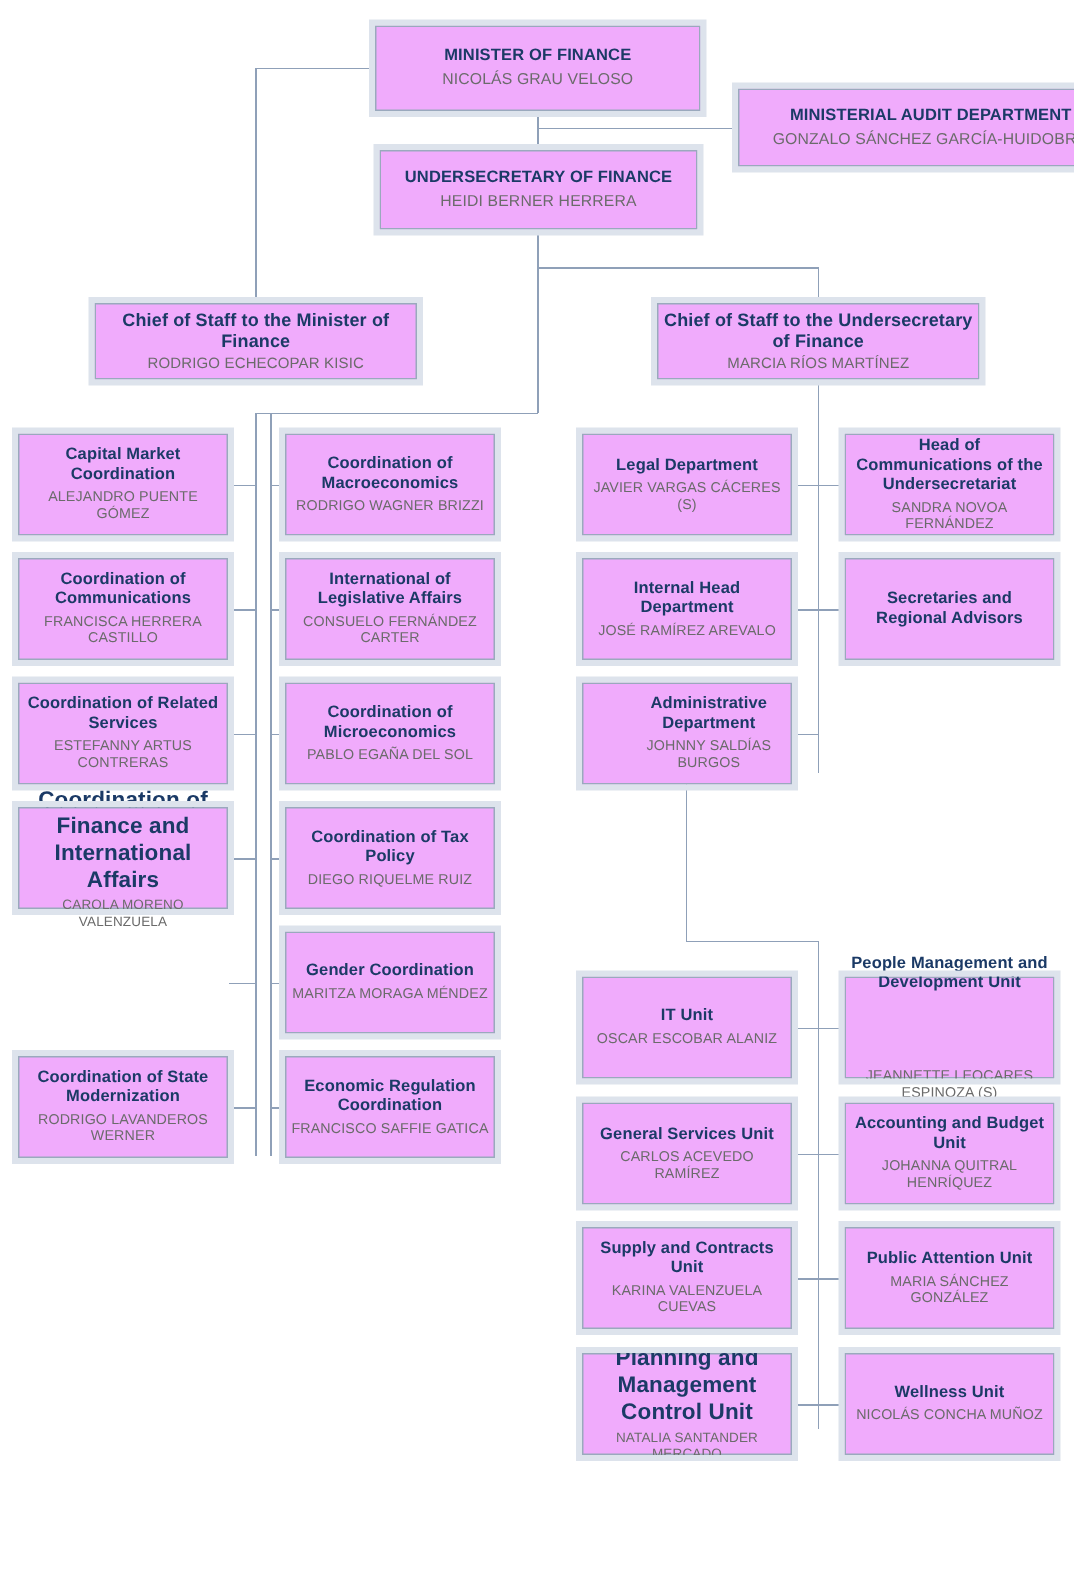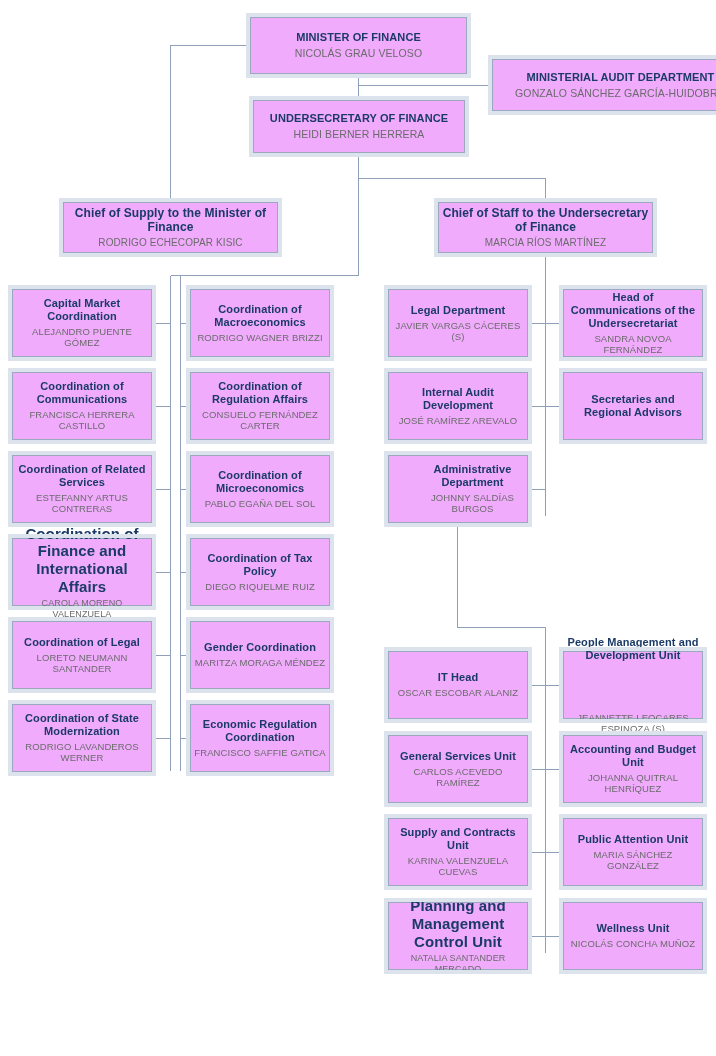--- a/index.html
+++ b/index.html
@@ -118,21 +118,21 @@
     <div class="title">MINISTERIAL AUDIT DEPARTMENT</div>
     <div class="person">GONZALO SÁNCHEZ GARCÍA-HUIDOBRO</div>
   </div>
 
   <div class="node t-cap" style="left:253px;top:100px;width:212px;height:53px;">
     <div class="title">UNDERSECRETARY OF FINANCE</div>
     <div class="person">HEIDI BERNER HERRERA</div>
   </div>
 
   <div class="node t-norm" style="left:63px;top:202px;width:215px;height:51px;">
-    <div class="title">Chief of Supply to the Minister of Finance</div>
+    <div class="title">Chief of Staff to the Minister of Finance</div>
     <div class="person">RODRIGO ECHECOPAR KISIC</div>
   </div>
 
   <div class="node t-norm" style="left:438px;top:202px;width:215px;height:51px;">
     <div class="title">Chief of Staff to the Undersecretary of Finance</div>
     <div class="person">MARCIA RÍOS MARTÍNEZ</div>
   </div>
 
   <div class="node t-sm" style="left:12px;top:289px;width:140px;height:68px;">
     <div class="title">Capital Market Coordination</div>
@@ -143,35 +143,31 @@
     <div class="person">FRANCISCA HERRERA CASTILLO</div>
   </div>
   <div class="node t-sm" style="left:12px;top:455px;width:140px;height:68px;">
     <div class="title">Coordination of Related Services</div>
     <div class="person">ESTEFANNY ARTUS CONTRERAS</div>
   </div>
   <div class="node t-xs" style="left:12px;top:538px;width:140px;height:68px;">
     <div class="title">Coordination of Finance and International Affairs</div>
     <div class="person">CAROLA MORENO VALENZUELA</div>
   </div>
-  <div class="node t-sm" style="left:12px;top:621px;width:140px;height:68px;">
-    <div class="title">Coordination of Legal</div>
-    <div class="person">LORETO NEUMANN SANTANDER</div>
-  </div>
   <div class="node t-sm" style="left:12px;top:704px;width:140px;height:68px;">
     <div class="title">Coordination of State Modernization</div>
     <div class="person">RODRIGO LAVANDEROS WERNER</div>
   </div>
 
   <div class="node t-sm" style="left:190px;top:289px;width:140px;height:68px;">
     <div class="title">Coordination of Macroeconomics</div>
     <div class="person">RODRIGO WAGNER BRIZZI</div>
   </div>
   <div class="node t-sm" style="left:190px;top:372px;width:140px;height:68px;">
-    <div class="title">Coordination of Regulation Affairs</div>
+    <div class="title">International of Legislative Affairs</div>
     <div class="person">CONSUELO FERNÁNDEZ CARTER</div>
   </div>
   <div class="node t-sm" style="left:190px;top:455px;width:140px;height:68px;">
     <div class="title">Coordination of Microeconomics</div>
     <div class="person">PABLO EGAÑA DEL SOL</div>
   </div>
   <div class="node t-sm" style="left:190px;top:538px;width:140px;height:68px;">
     <div class="title">Coordination of Tax Policy</div>
     <div class="person">DIEGO RIQUELME RUIZ</div>
   </div>
@@ -182,38 +178,38 @@
   <div class="node t-sm" style="left:190px;top:704px;width:140px;height:68px;">
     <div class="title">Economic Regulation Coordination</div>
     <div class="person">FRANCISCO SAFFIE GATICA</div>
   </div>
 
   <div class="node t-sm" style="left:388px;top:289px;width:140px;height:68px;">
     <div class="title">Legal Department</div>
     <div class="person">JAVIER VARGAS CÁCERES (S)</div>
   </div>
   <div class="node t-sm" style="left:388px;top:372px;width:140px;height:68px;">
-    <div class="title">Internal Audit Development</div>
+    <div class="title">Internal Head Department</div>
     <div class="person">JOSÉ RAMÍREZ AREVALO</div>
   </div>
   <div class="node t-sm" style="left:388px;top:455px;width:140px;height:68px;padding-left:32px;">
     <div class="title">Administrative Department</div>
     <div class="person">JOHNNY SALDÍAS BURGOS</div>
   </div>
 
   <div class="node t-sm" style="left:563px;top:289px;width:140px;height:68px;">
     <div class="title">Head of Communications of the Undersecretariat</div>
     <div class="person">SANDRA NOVOA FERNÁNDEZ</div>
   </div>
   <div class="node t-sm" style="left:563px;top:372px;width:140px;height:68px;">
     <div class="title">Secretaries and Regional Advisors</div>
   </div>
 
   <div class="node t-sm" style="left:388px;top:651px;width:140px;height:68px;">
-    <div class="title">IT Head</div>
+    <div class="title">IT Unit</div>
     <div class="person">OSCAR ESCOBAR ALANIZ</div>
   </div>
   <div class="node t-sm" style="left:388px;top:735px;width:140px;height:68px;">
     <div class="title">General Services Unit</div>
     <div class="person">CARLOS ACEVEDO RAMÍREZ</div>
   </div>
   <div class="node t-sm" style="left:388px;top:818px;width:140px;height:68px;align-items:flex-end;">
     <div class="title">Supply and Contracts Unit</div>
     <div class="person">KARINA VALENZUELA CUEVAS</div>
   </div>

